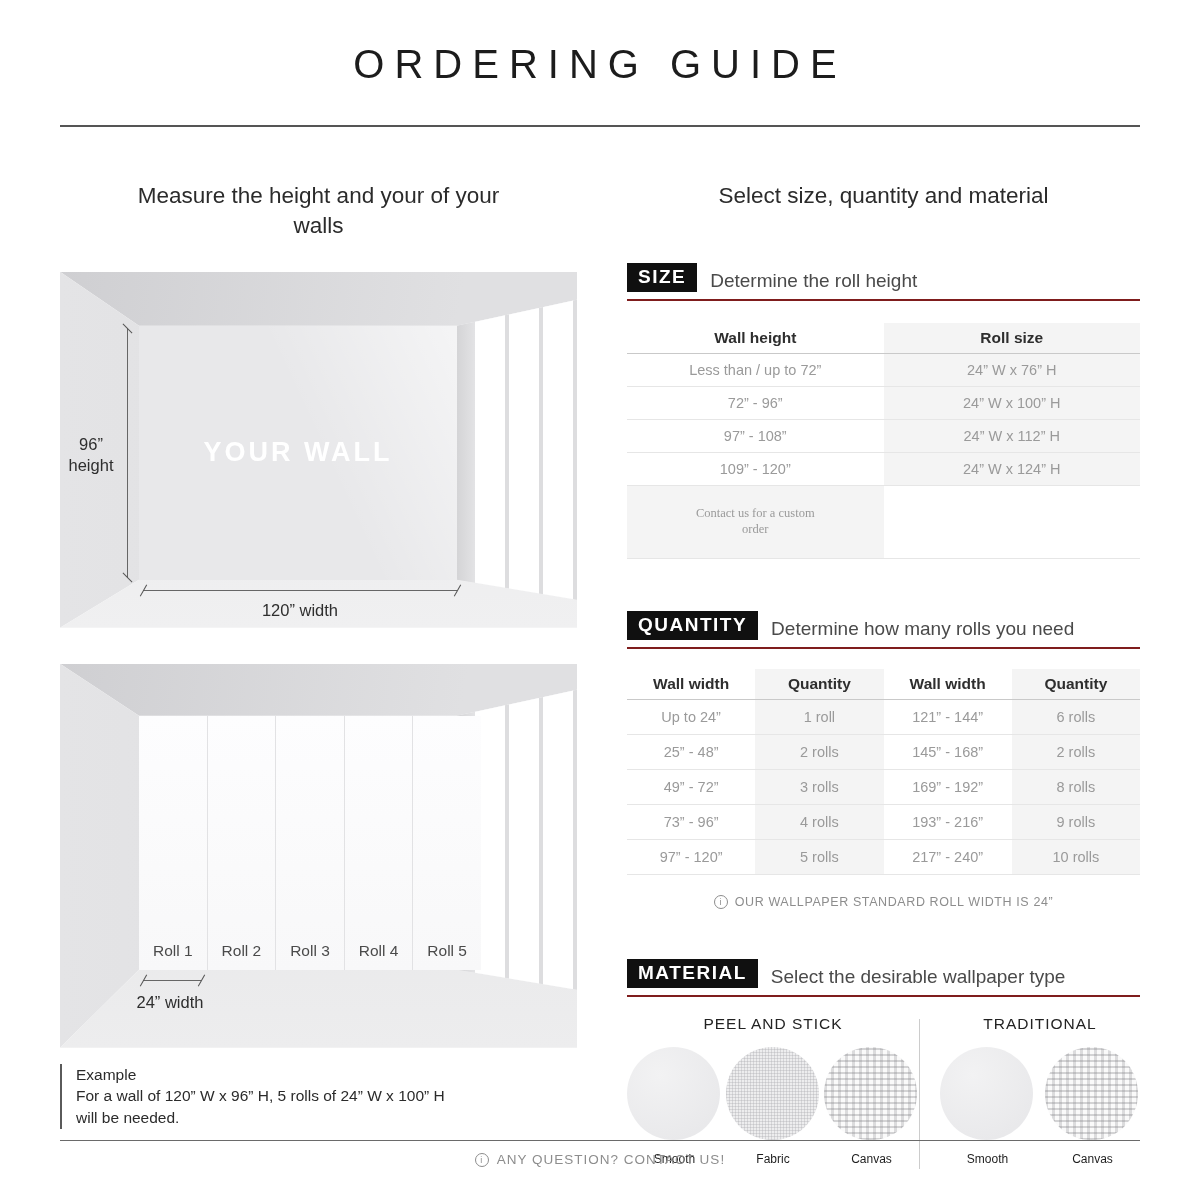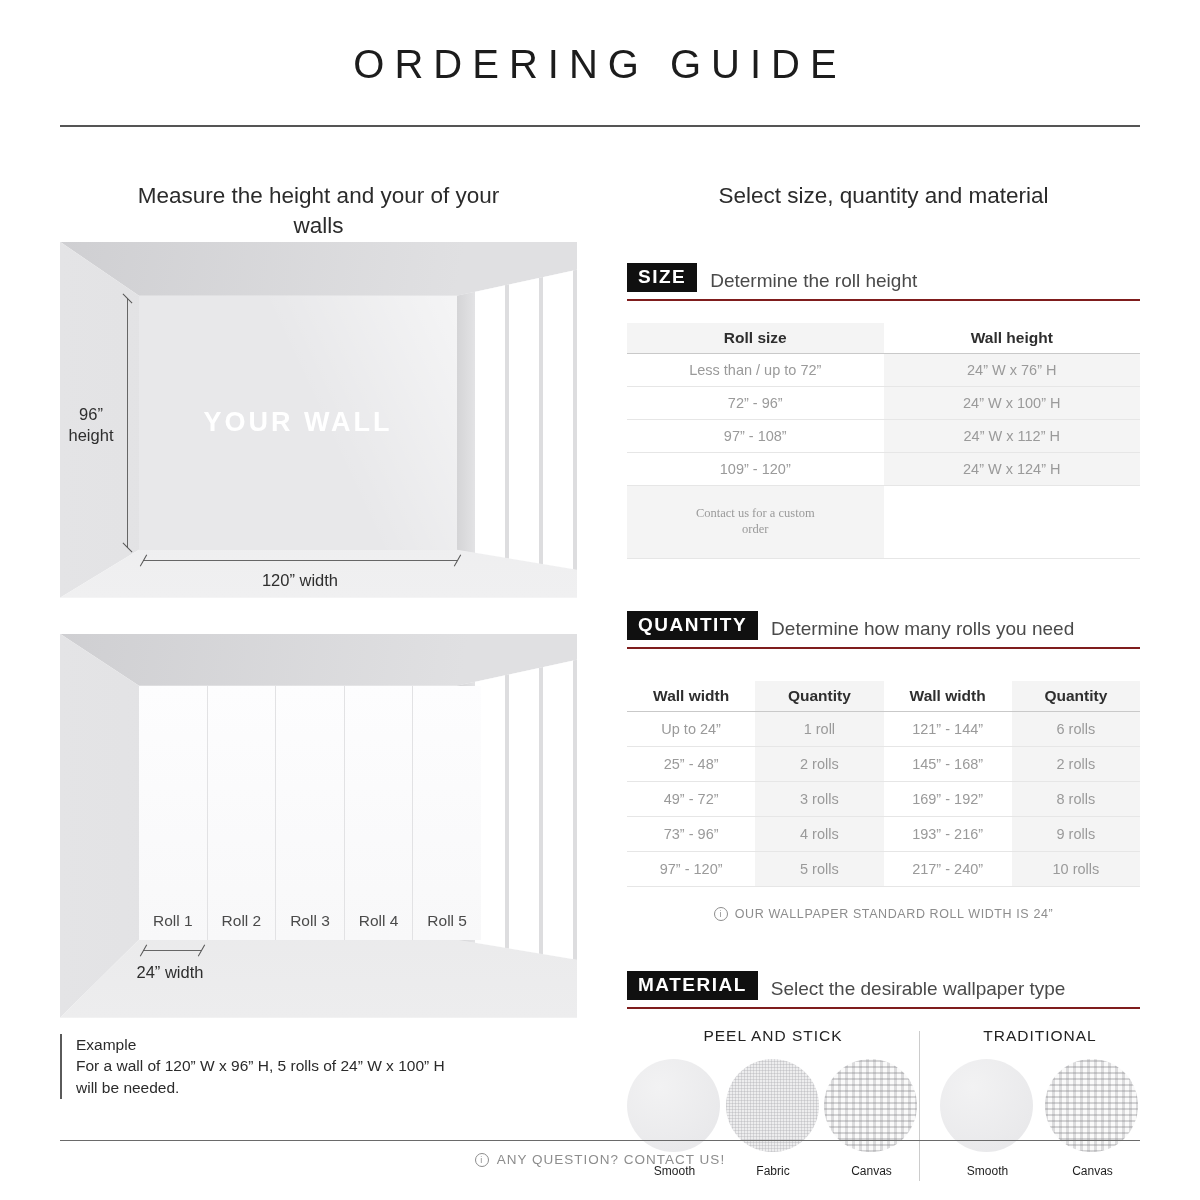--- a/index.html
+++ b/index.html
@@ -30,21 +30,21 @@
   .col-left { width:517px; flex:0 0 517px; }
   .col-right { width:513px; flex:0 0 513px; }
 
   .col-heading {
     font-size:22.5px; font-weight:500; color:#2b2b2b;
     text-align:center; line-height:1.35;
   }
   .left-heading { max-width:388px; margin:0 auto; }
 
   
-  .room { position:relative; overflow:hidden; background:#fff; }
+  .room { position:relative; margin-top:30px; overflow:hidden; background:#fff; }
   .room1 { width:517px; height:356px; }
   .room2 { width:517px; height:384px; margin-top:36px; }
 
   .room .ceiling, .room .leftwall, .room .floor, .room .windowwall, .room .backwall {
     position:absolute; inset:0;
   }
   .room1 .ceiling { background:linear-gradient(100deg,#cfcfd2,#e0e0e2 70%);
     clip-path:polygon(0 0,517px 0,517px 28px,397px 54px,79px 54px); }
   .room1 .leftwall { background:linear-gradient(90deg,#e4e4e6,#dcdcde);
     clip-path:polygon(0 0,79px 54px,79px 308px,0 356px); }
@@ -106,21 +106,21 @@
   .stable { margin-top:22px; width:100%; }
   .srow { display:flex; border-bottom:1px solid #e6e6e6; }
   .srow.shead { border-bottom:1px solid #c9c9c9; }
   .scell { width:50%; text-align:center; padding:8px 4px; font-size:14.5px; color:#9a9a9a; }
   .shead .scell { font-size:15.5px; font-weight:700; color:#2e2e2e; padding:6px 4px; }
   .scell.alt { background:#f4f4f4; }
   .scell.small { font-size:12.5px; line-height:1.25; }
 
   
   .section-quantity { margin-top:52px; }
-  .qtable { margin-top:32px; width:100%; }
+  .qtable { margin-top:20px; width:100%; }
   .qrow { display:flex; border-bottom:1px solid #e6e6e6; }
   .qrow.qhead { border-bottom:1px solid #c9c9c9; }
   .qcell { width:25%; text-align:center; padding:9px 2px; font-size:14.5px; color:#9a9a9a; }
   .qhead .qcell { font-size:15.5px; font-weight:700; color:#2e2e2e; padding:6px 2px; }
   .qcell.alt { background:#f4f4f4; }
 
   .note-row { margin-top:20px; display:flex; justify-content:center; align-items:center;
     gap:7px; color:#8d8d8d; font-size:12.5px; letter-spacing:.6px; }
   .info-icon { display:inline-flex; align-items:center; justify-content:center;
     width:14px; height:14px; border:1px solid #8d8d8d; border-radius:50%;
@@ -234,22 +234,22 @@
     <div class="col-right">
       <h2 class="col-heading">Select size, quantity and material</h2>
 
       <div class="section-size">
         <div class="badge-row">
           <span class="badge">SIZE</span>
           <span class="section-subtitle">Determine the roll height</span>
         </div>
         <div class="stable">
           <div class="srow shead">
+            <div class="scell">Wall height</div>
             <div class="scell alt">Roll size</div>
-            <div class="scell">Wall height</div>
           </div>
           <div class="srow">
             <div class="scell">Less than / up to 72”</div>
             <div class="scell alt">24” W x 76” H</div>
           </div>
           <div class="srow">
             <div class="scell">72” - 96”</div>
             <div class="scell alt">24” W x 100” H</div>
           </div>
           <div class="srow">

